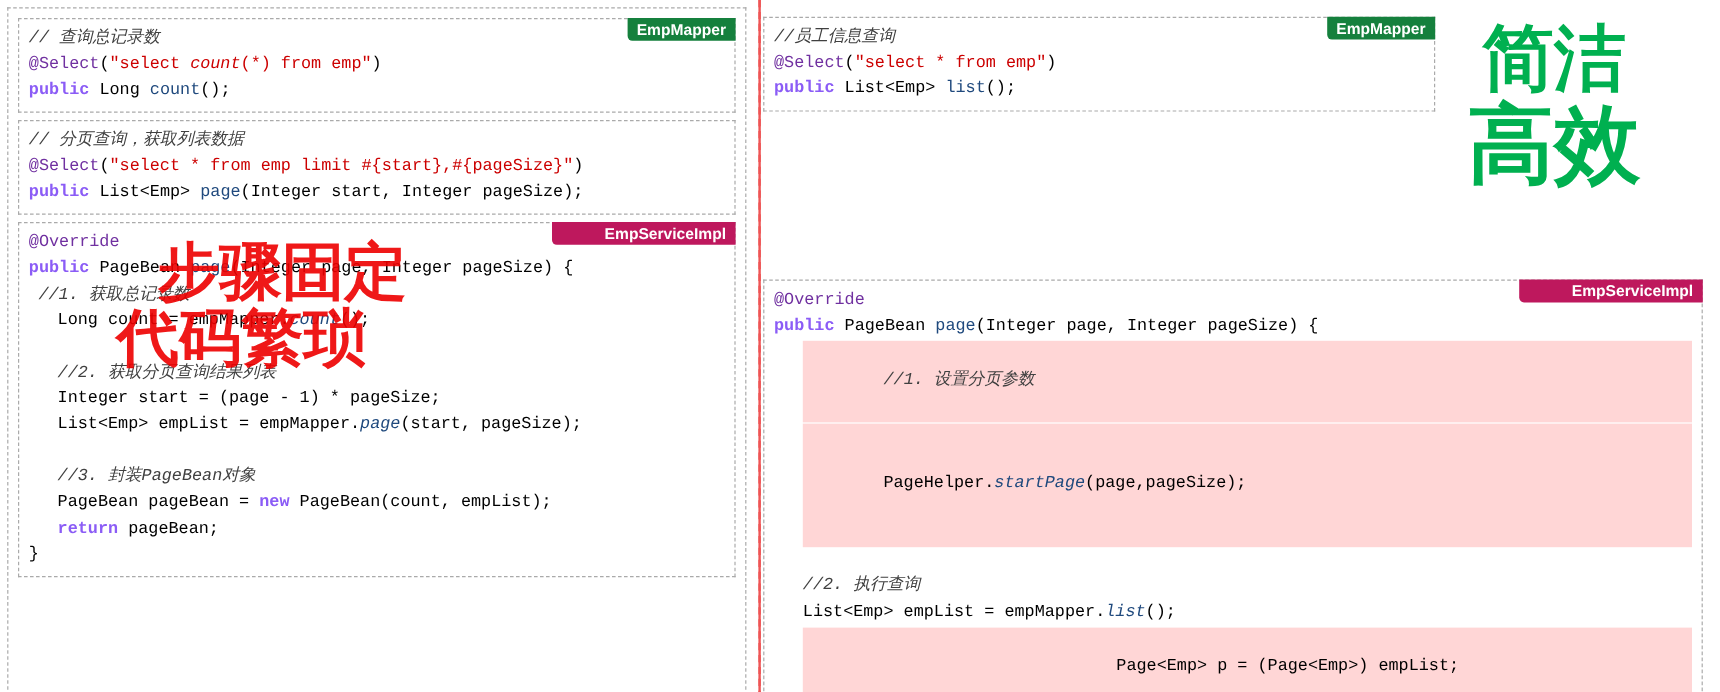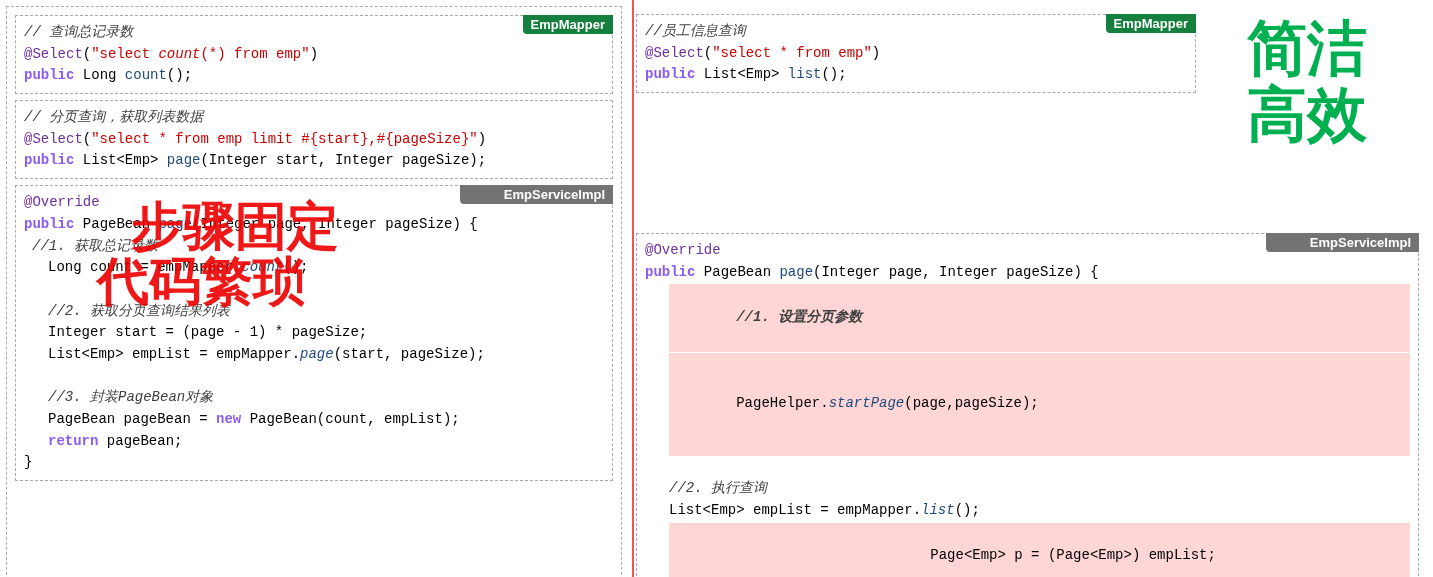--- a/index.html
+++ b/index.html
@@ -55,21 +55,21 @@
       top: -1px;
       right: -1px;
       padding: 2px 8px;
       font-family: Arial, sans-serif;
       font-size: 13px;
       font-weight: bold;
       color: #fff;
       border-radius: 0 0 0 4px;
     }
     .badge-green { background: #15803d; }
-    .badge-yellow { background: #737373; color: #fff; padding-left: 44px; }
+    .badge-yellow { background: #be185d; color: #fff; padding-left: 44px; }
     .keyword { color: #8b5cf6; font-weight: bold; }
     .annotation { color: #7030a0; }
     .comment { color: #404040; font-style: italic; }
     .string { color: #c00; }
     .method { color: #1f497d; }
     .italic-code { font-style: italic; }
     .overlay-text {
       position: absolute;
       font-family: '黑体', SimHei, sans-serif;
       font-weight: bold;
@@ -132,29 +132,29 @@
 
     <div class="code-block" style="max-width:560px;">
       <span class="badge badge-green">EmpMapper</span>
       <div class="line comment">//员工信息查询</div>
       <div class="line"><span class="annotation">@Select</span>(<span class="string">"select * from emp"</span>)</div>
       <div class="line"><span class="keyword">public</span> List&lt;Emp&gt; <span class="method">list</span>();</div>
     </div>
 
     <div style="position:absolute; top:10px; right: 60px; text-align:center; z-index:5;">
       <div class="overlay-green" style="font-family:'黑体',SimHei,sans-serif; font-size:60px; font-weight:bold; line-height:1.1;">简洁</div>
-      <div class="overlay-green" style="font-family:'黑体',SimHei,sans-serif; font-size:60px; font-weight:bold; line-height:1.1;">高效</div>
+      <div class="overlay-green" style="font-family:'黑体',SimHei,sans-serif; font-size:72px; font-weight:bold; line-height:1.1;">高效</div>
     </div>
 
     <div class="code-block" style="margin-top: 140px; max-width:820px;">
       <span class="badge badge-yellow">EmpServiceImpl</span>
       <div class="line annotation">@Override</div>
       <div class="line"><span class="keyword">public</span> PageBean <span class="method">page</span>(Integer page, Integer pageSize) {</div>
 
-      <div class="line highlight-pink" style="margin-left:24px;padding:1px 0;font-weight:bold;">
+      <div class="line highlight-pink" style="margin-left:24px;padding:1px 0;">
         <span class="comment">//1. 设置分页参数</span>
       </div>
       <div class="line highlight-pink" style="margin-left:24px;padding:19px 0;">
         PageHelper.<span class="method italic-code">startPage</span>(page,pageSize);
       </div>
 
       <div class="line">&nbsp;</div>
       <div class="line comment" style="margin-left:24px">//2. 执行查询</div>
       <div class="line" style="margin-left:24px">List&lt;Emp&gt; empList = empMapper.<span class="method italic-code">list</span>();</div>
 

